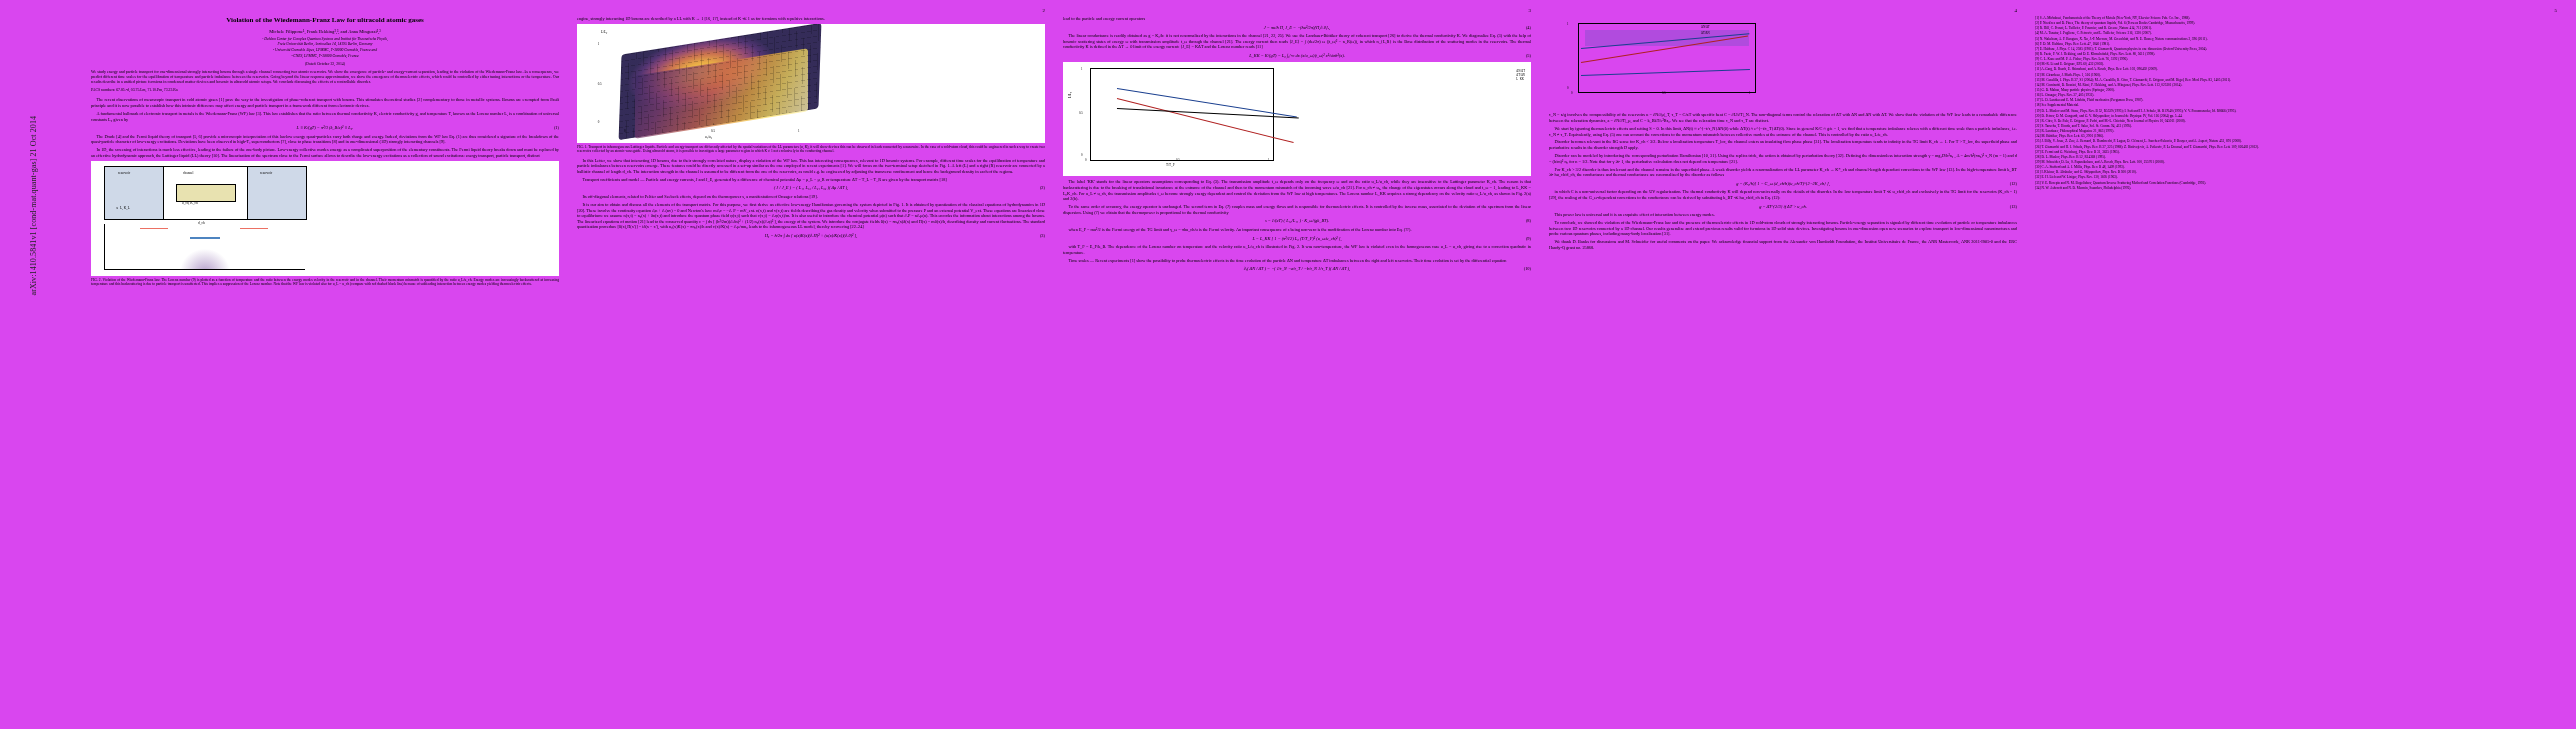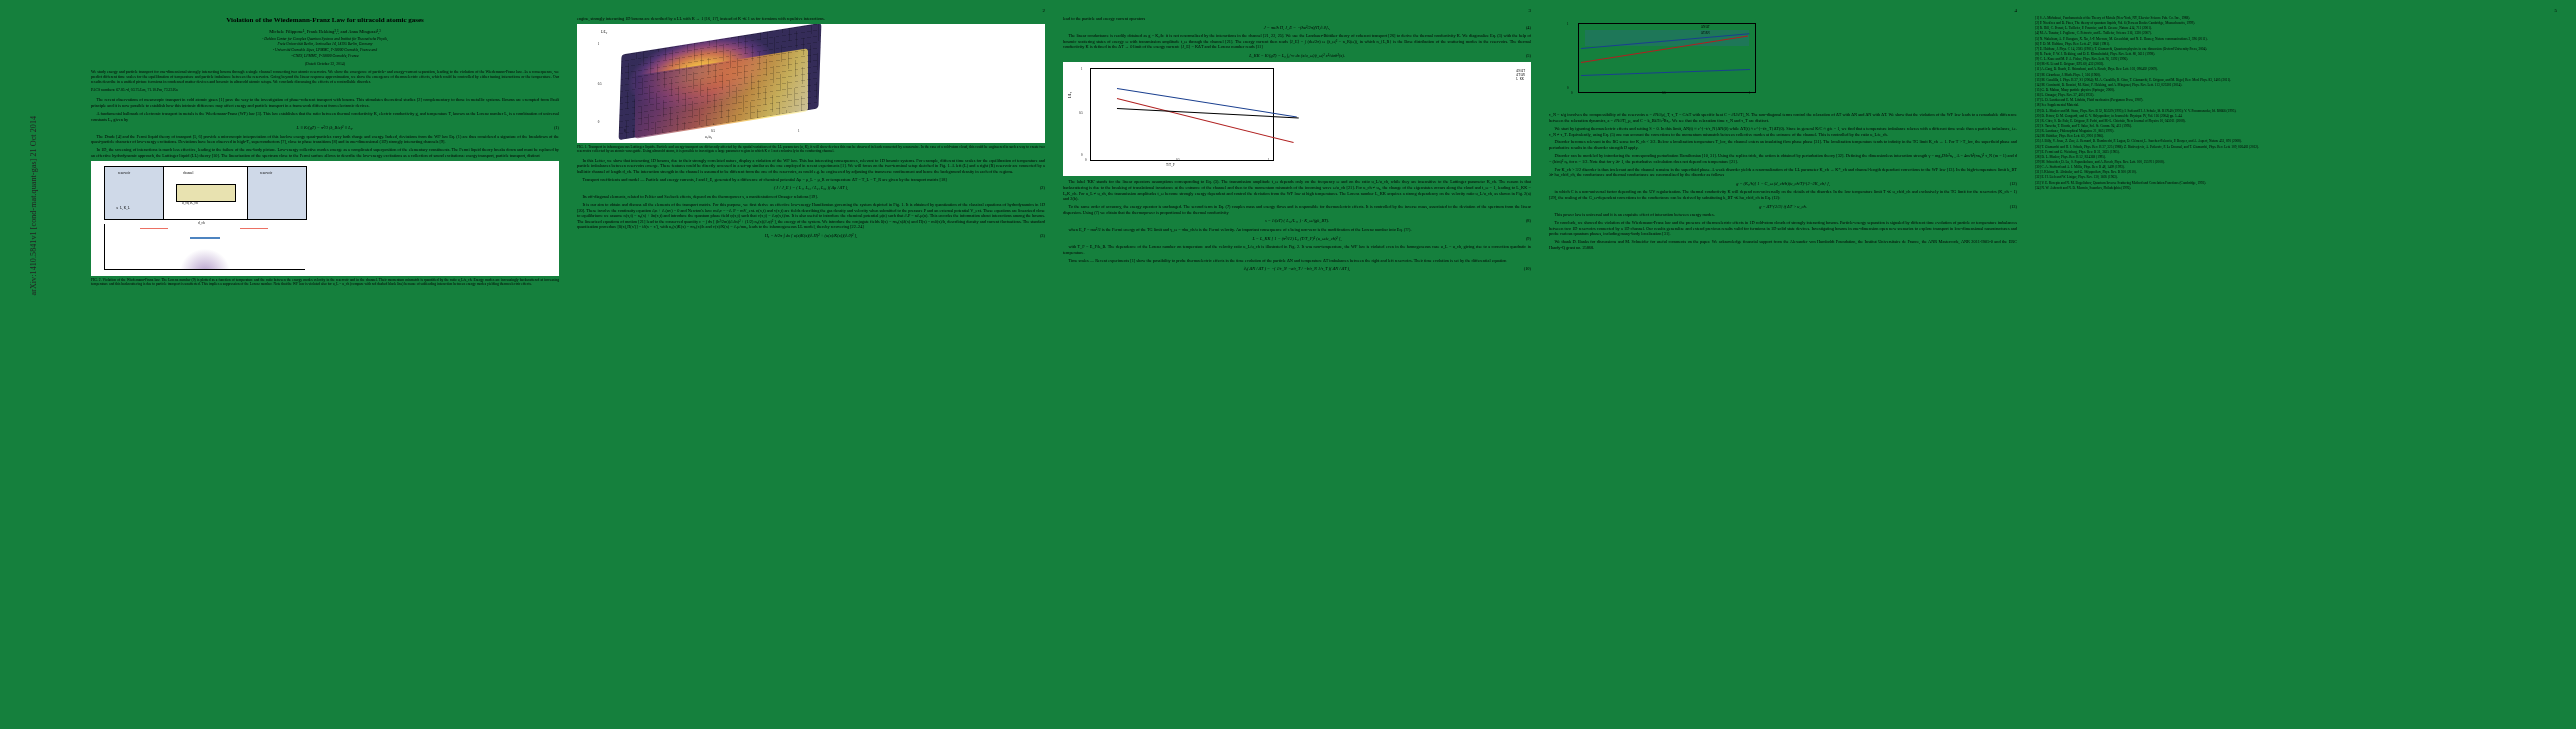--- a/index.html
+++ b/index.html
@@ -1,17 +1,17 @@
 <!DOCTYPE html>
 <html style="font-size:9.7px"><head>
 <meta charset="utf-8">
 <style>
   html,body{margin:0;padding:0;background:#fff;}
   body{width:2576px;height:729px;overflow:hidden;font-family:"Liberation Serif",serif;color:#000;}
-  .page{position:relative;width:2576px;height:729px;background:#15803d;}
+  .page{position:relative;width:2576px;height:729px;background:#d946ef;}
 
   
   .arxiv-stamp{
     position:absolute;left:-58px;top:200px;width:182px;
     transform:rotate(-90deg);transform-origin:center center;
     font-family:"Liberation Serif",serif;font-size:8px;color:#222;white-space:nowrap;
     letter-spacing:0.1px;
   }
 
   .cols{position:absolute;left:91px;top:16px;width:2467px;height:705px;}

